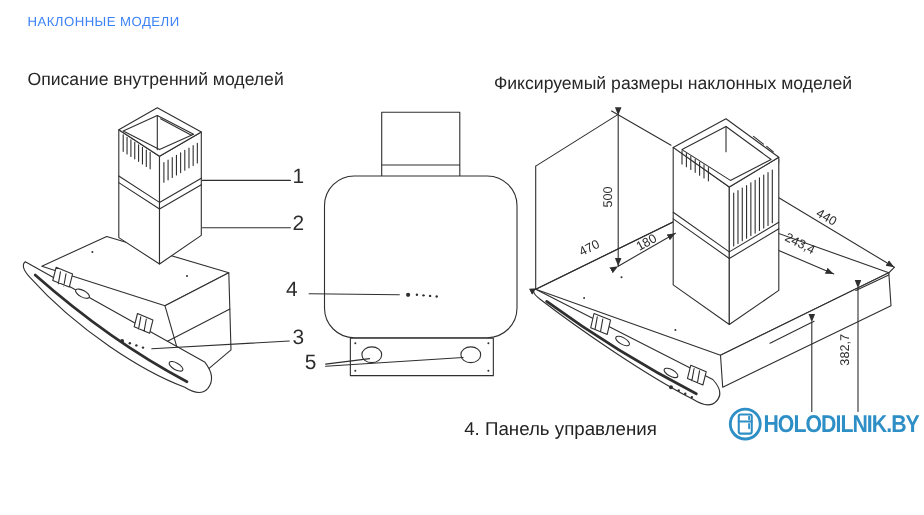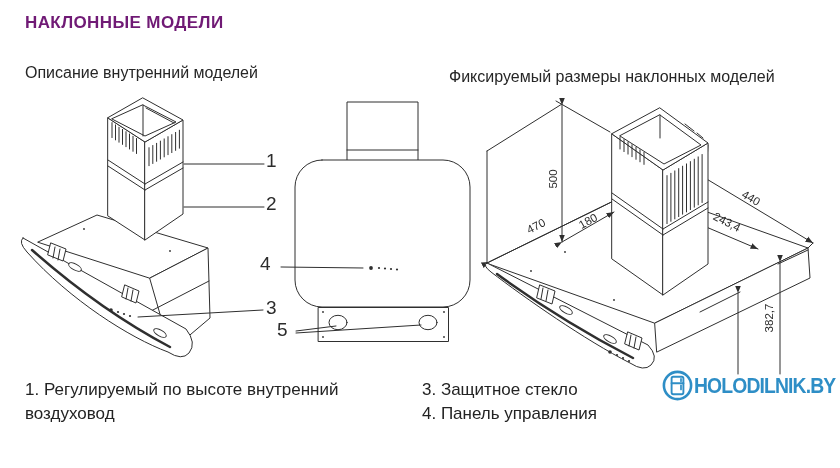--- a/index.html
+++ b/index.html
@@ -1,21 +1,21 @@
 <!DOCTYPE html>
 <html><head>
 <meta charset="utf-8">
 <style>
   html,body{margin:0;padding:0;}
   body{
     width:840px;height:468px;background:#ffffff;position:relative;overflow:hidden;
     font-family:"Liberation Sans","DejaVu Sans",sans-serif;color:#222222;
   }
   .abs{position:absolute;}
-  .page-title{left:25px;top:13px;font-size:17px;font-weight:700;letter-spacing:.4px;color:#701a75;}
+  .page-title{left:25px;top:13px;font-size:12px;font-weight:400;letter-spacing:.4px;color:#3b82f6;}
   .sec-heading{font-size:16px;font-weight:500;color:#262626;}
   .fig-svg{left:0;top:0;}
   .callout{font-size:19px;font-weight:400;color:#2c2c2c;line-height:19px;}
   .dim-label{font-size:11.5px;color:#2c2c2c;white-space:nowrap;transform-origin:center;}
   .legend-col{font-size:17px;line-height:24px;color:#232323;}
   .legend-item{white-space:normal;}
   .logo{left:661px;top:369px;display:flex;align-items:center;height:33px;}
   .logo-text{font-size:22px;font-weight:700;letter-spacing:-1px;color:#2e8ec6;
              transform:scaleX(.88);transform-origin:left center;white-space:nowrap;}
 </style>
@@ -152,24 +152,22 @@
 <span class="abs callout" style="left:277px;top:320px">5</span>
 
 <span class="abs dim-label" style="left:553px;top:179px;transform:translate(-50%,-50%) rotate(-90deg)">500</span>
 <span class="abs dim-label" style="left:536px;top:226px;transform:translate(-50%,-50%) rotate(-27deg)">470</span>
 <span class="abs dim-label" style="left:588px;top:221px;transform:translate(-50%,-50%) rotate(-29deg)">180</span>
 <span class="abs dim-label" style="left:751px;top:198px;transform:translate(-50%,-50%) rotate(30deg)">440</span>
 <span class="abs dim-label" style="left:727px;top:222px;transform:translate(-50%,-50%) rotate(27deg)">243,4</span>
 <span class="abs dim-label" style="left:769px;top:318px;transform:translate(-50%,-50%) rotate(-90deg)">382,7</span>
 
 <div class="abs legend-col" style="left:25px;top:378px;width:352px">
-  <div class="legend-item">1. Регулируемый по высоте внутренний воздуховод</div>
 </div>
 <div class="abs legend-col" style="left:422px;top:378px;width:260px">
-  <div class="legend-item">3. Защитное стекло</div>
   <div class="legend-item">4. Панель управления</div>
 </div>
 
 <div class="abs logo">
   <svg width="33" height="33" viewBox="0 0 33 33">
     <g fill="none" stroke="#2e8ec6" stroke-linecap="round">
       <circle cx="16.5" cy="16.5" r="13.6" stroke-width="2.6"></circle>
       <rect x="10.6" y="7.8" width="11.8" height="17.4" rx="1.6" stroke-width="1.9"></rect>
       <line x1="10.6" y1="14.2" x2="22.4" y2="14.2" stroke-width="1.9"></line>
       <line x1="20" y1="9.8" x2="20" y2="12.2" stroke-width="1.7"></line>

